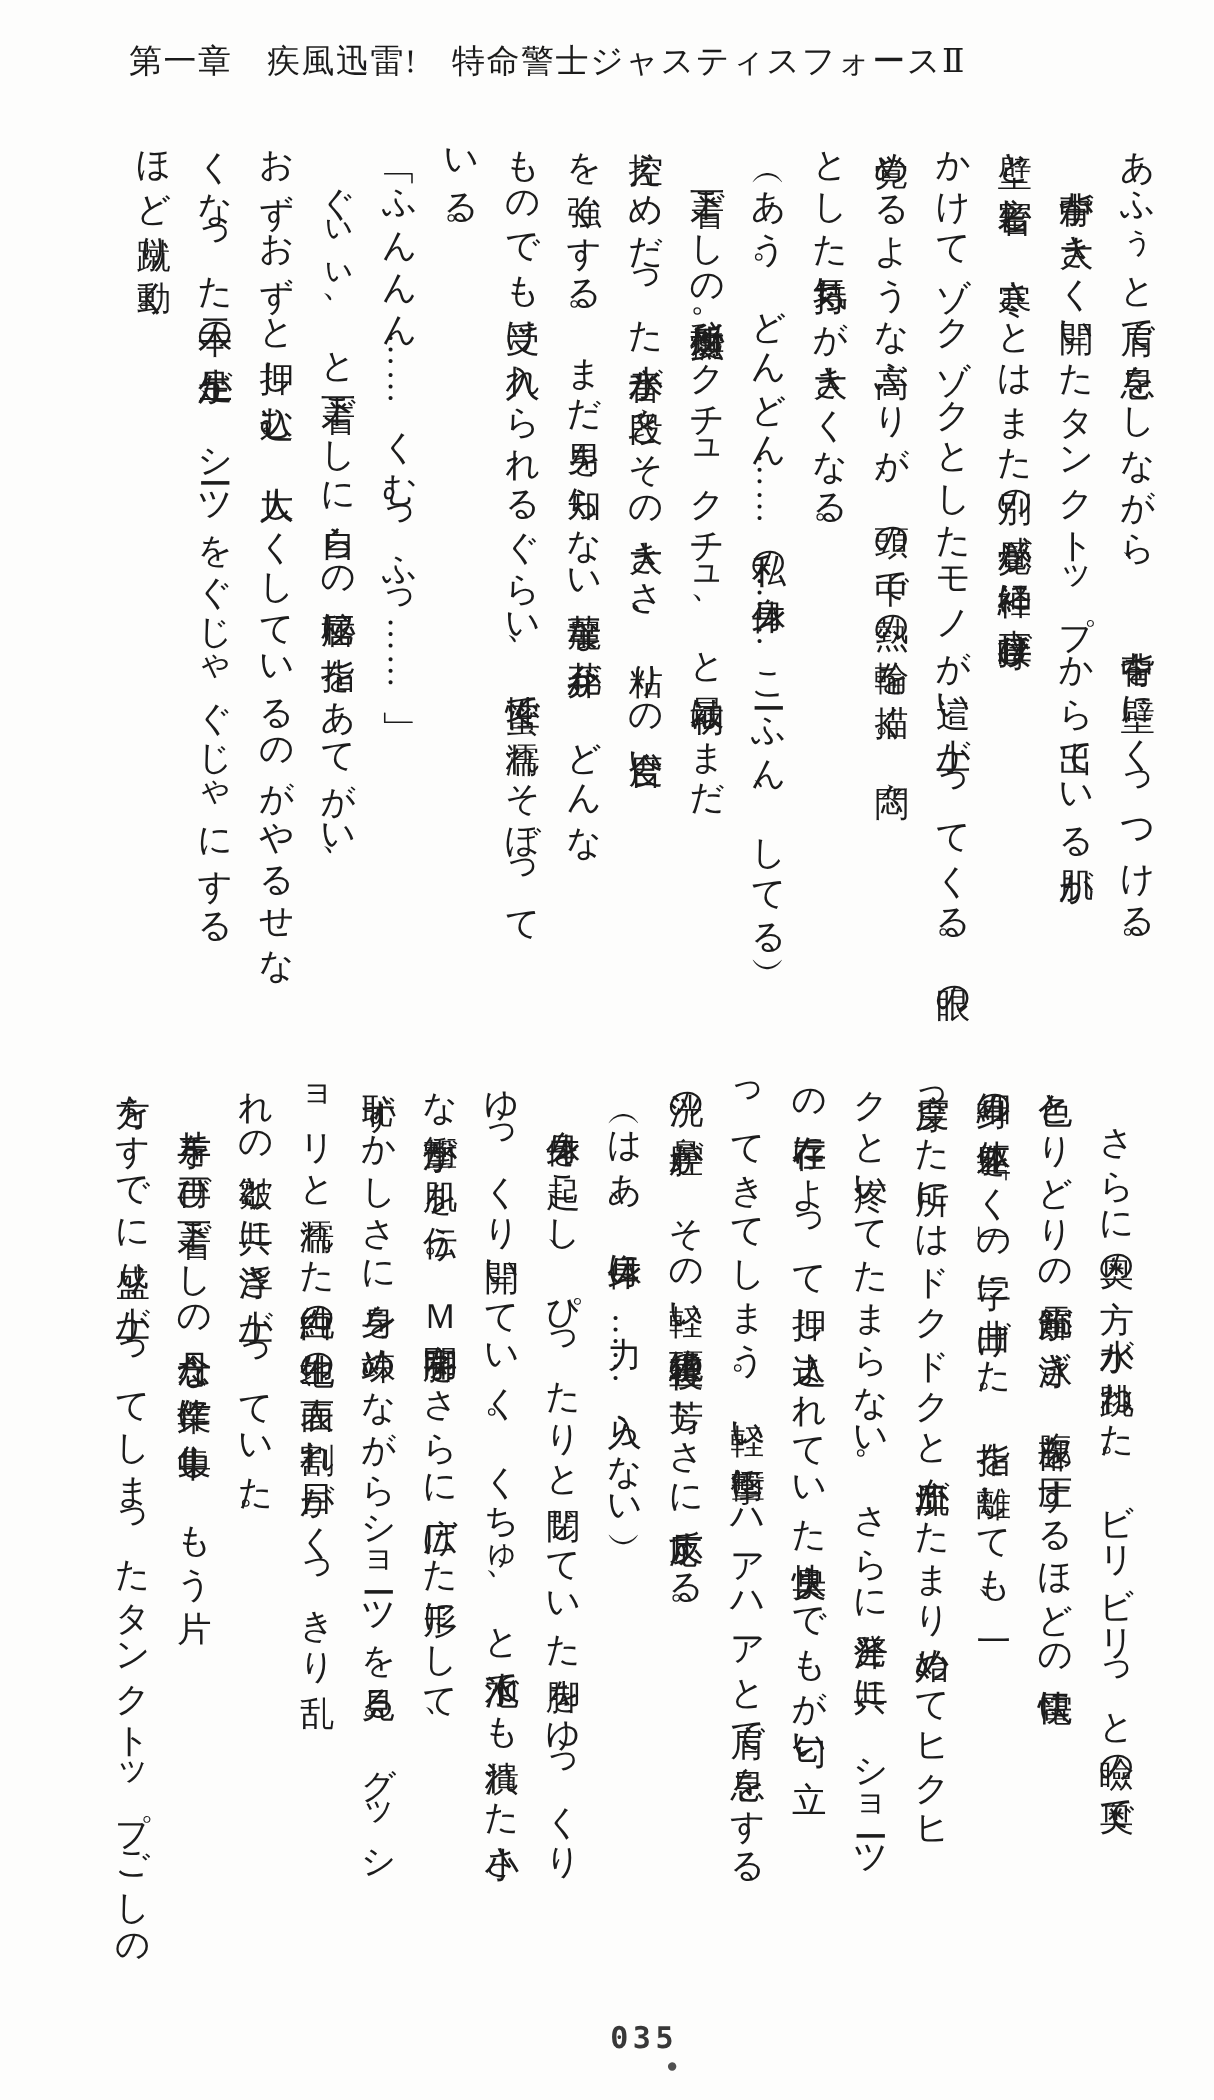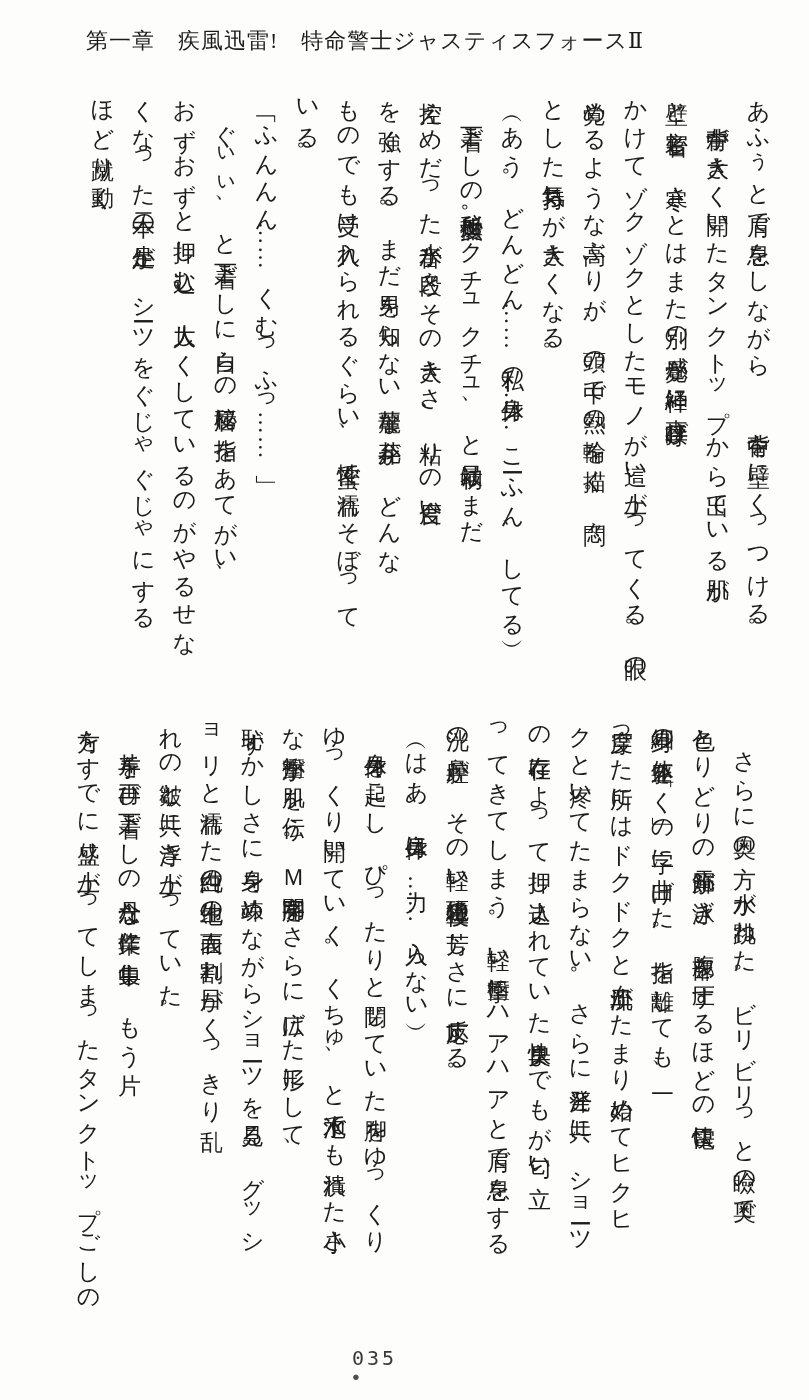--- a/index.html
+++ b/index.html
@@ -47,21 +47,22 @@
     top: 711px;
     right: 44px;
     height: 634px;
   }
 
   .page-footer {
     position: absolute;
     top: 1346px;
     left: 352px;
     width: 100px;
-    text-align: left;
+    text-align: right;
+    font-weight: bold;
   }
   .page-number {
     display: block;
     font-family: "DejaVu Sans Mono", monospace;
     font-size: 20px;
     letter-spacing: 3px;
     color: #383838;
   }
   .page-marker-dot {
     display: block;

